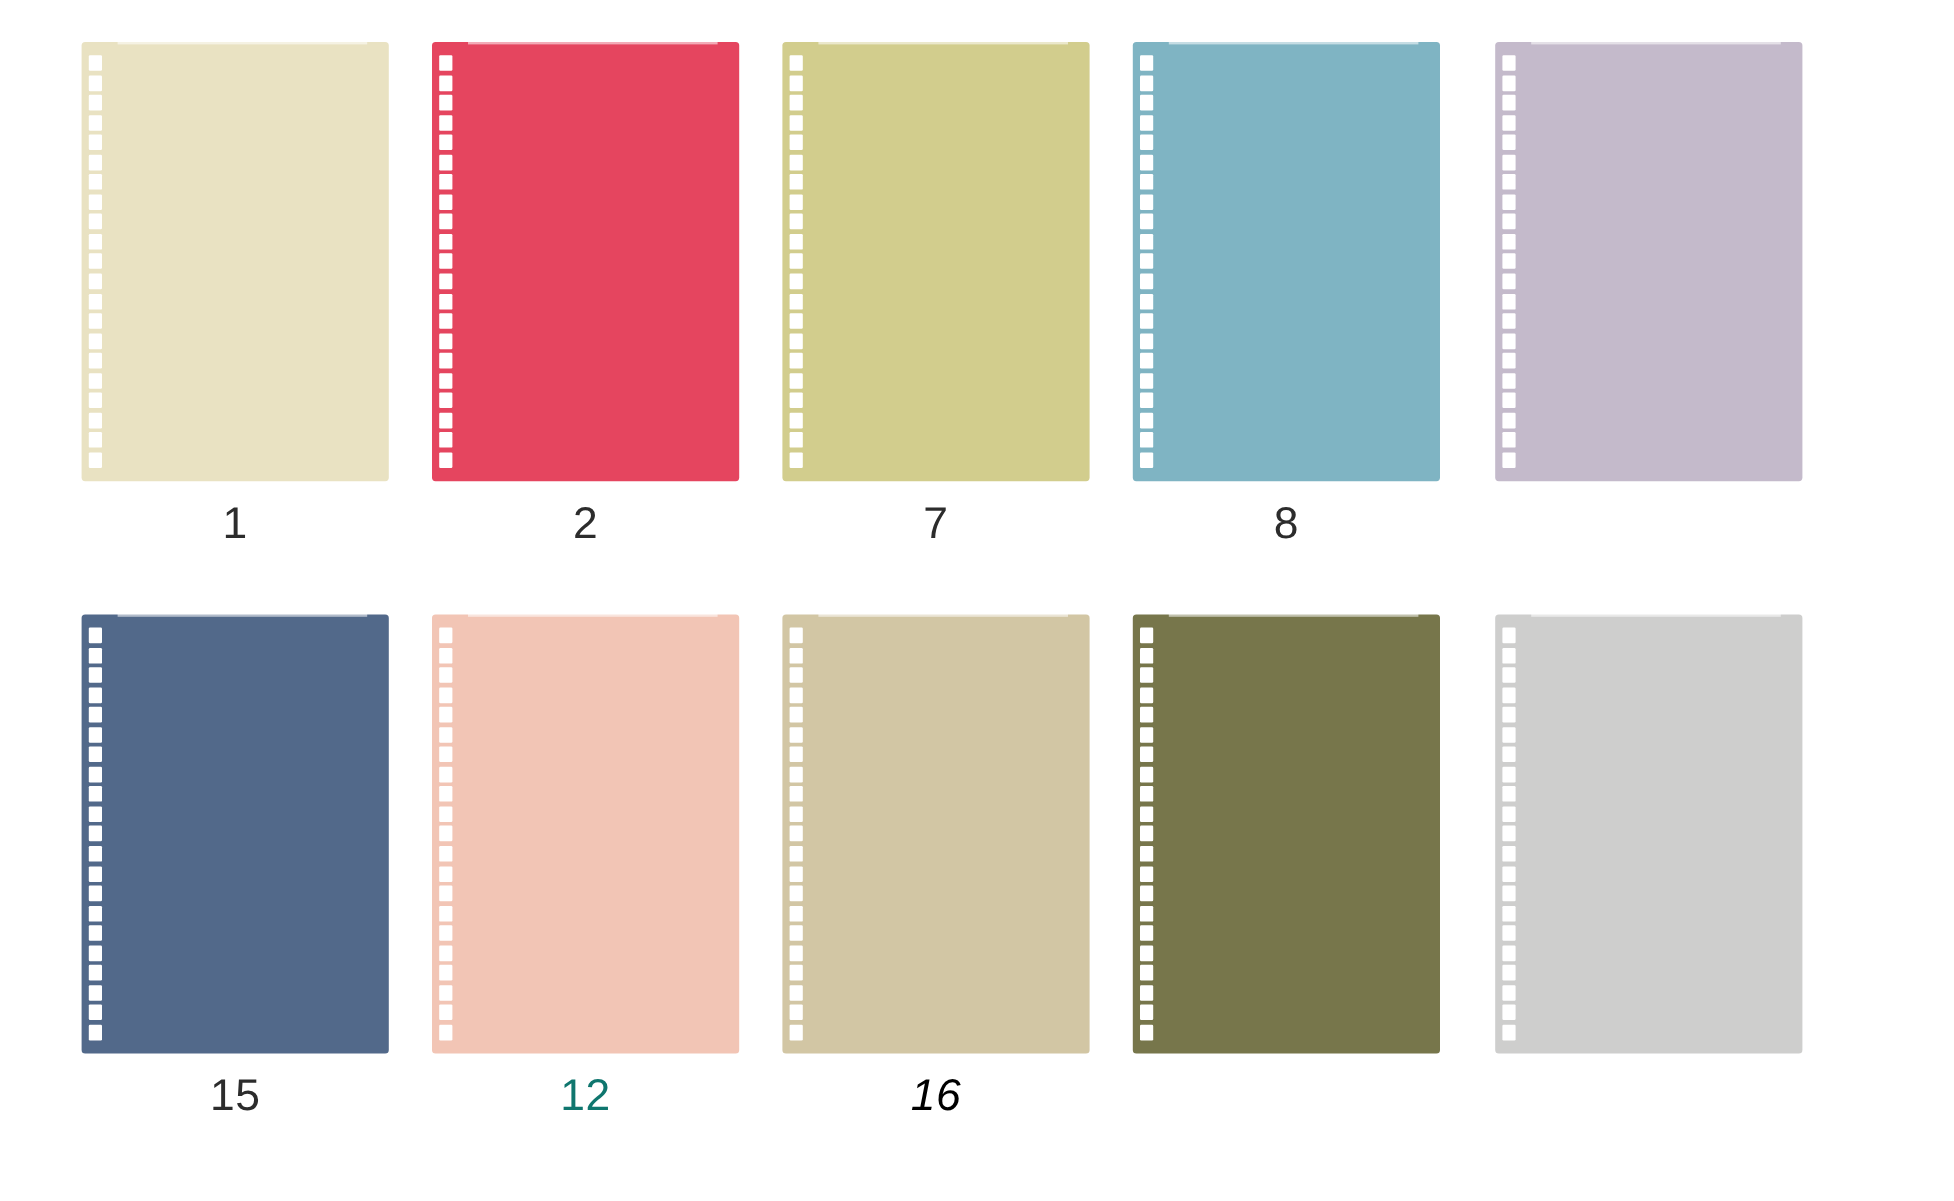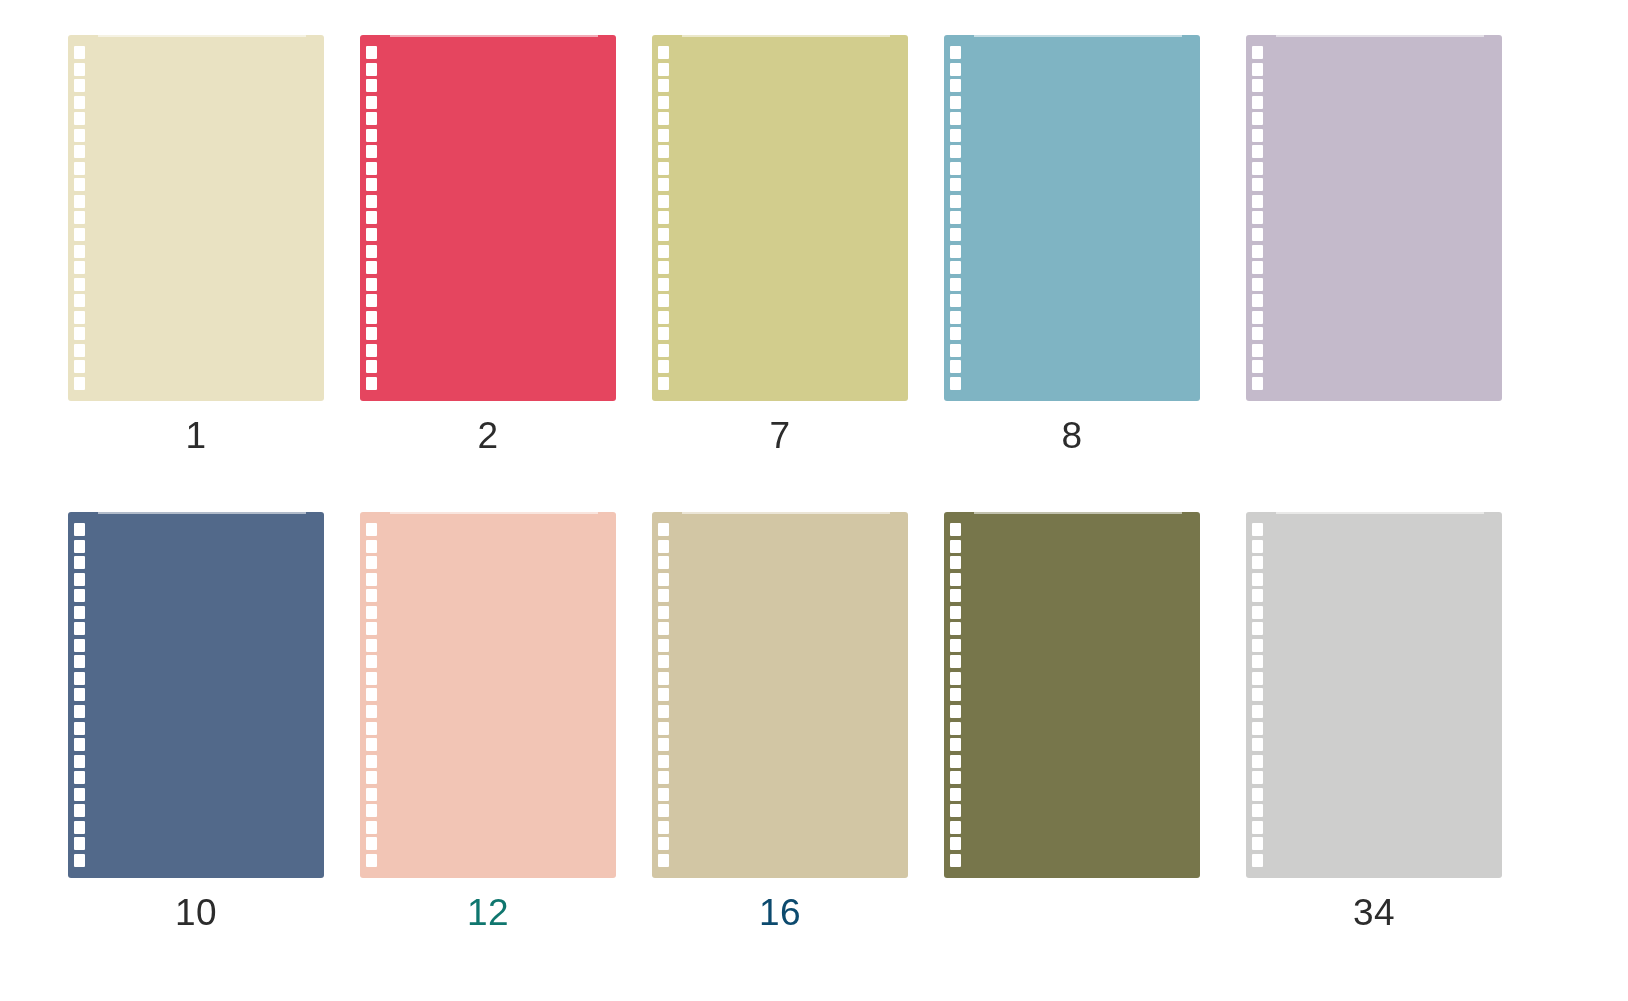--- a/index.html
+++ b/index.html
@@ -292,21 +292,21 @@
             <div class="hole" style="background: rgb(255, 255, 255);"></div>
             <div class="hole" style="background: rgb(255, 255, 255);"></div>
             <div class="hole" style="background: rgb(255, 255, 255);"></div>
             <div class="hole" style="background: rgb(255, 255, 255);"></div>
             <div class="hole" style="background: rgb(255, 255, 255);"></div>
             <div class="hole" style="background: rgb(255, 255, 255);"></div>
             <div class="hole" style="background: rgb(255, 255, 255);"></div>
             <div class="hole" style="background: rgb(255, 255, 255);"></div>
           </div>
         </div>
-        <div class="swatch-label" style="color: rgb(44, 44, 44);">10</div>
+        <div class="swatch-label" style="color: rgb(44, 44, 44);">15</div>
       </div>
       <div class="swatch-cell" style="left: 360px;">
         <div class="paper-card" title="12" style="background: rgb(242, 197, 181);">
           <div class="paper-sheet-shadowtop"></div>
           <div class="hole-strip">
             <div class="hole" style="background: rgb(255, 255, 255);"></div>
             <div class="hole" style="background: rgb(255, 255, 255);"></div>
             <div class="hole" style="background: rgb(255, 255, 255);"></div>
             <div class="hole" style="background: rgb(255, 255, 255);"></div>
             <div class="hole" style="background: rgb(255, 255, 255);"></div>
@@ -350,21 +350,21 @@
             <div class="hole" style="background: rgb(255, 255, 255);"></div>
             <div class="hole" style="background: rgb(255, 255, 255);"></div>
             <div class="hole" style="background: rgb(255, 255, 255);"></div>
             <div class="hole" style="background: rgb(255, 255, 255);"></div>
             <div class="hole" style="background: rgb(255, 255, 255);"></div>
             <div class="hole" style="background: rgb(255, 255, 255);"></div>
             <div class="hole" style="background: rgb(255, 255, 255);"></div>
             <div class="hole" style="background: rgb(255, 255, 255);"></div>
           </div>
         </div>
-        <div class="swatch-label" style="color: #0c4a6e;">16</div>
+        <div class="swatch-label" style="color: #000000; font-style: italic;">16</div>
       </div>
       <div class="swatch-cell" style="left: 944px;">
         <div class="paper-card" title="22" style="background: rgb(119, 118, 75);">
           <div class="paper-sheet-shadowtop"></div>
           <div class="hole-strip">
             <div class="hole" style="background: rgb(255, 255, 255);"></div>
             <div class="hole" style="background: rgb(255, 255, 255);"></div>
             <div class="hole" style="background: rgb(255, 255, 255);"></div>
             <div class="hole" style="background: rgb(255, 255, 255);"></div>
             <div class="hole" style="background: rgb(255, 255, 255);"></div>
@@ -407,17 +407,16 @@
             <div class="hole" style="background: rgb(255, 255, 255);"></div>
             <div class="hole" style="background: rgb(255, 255, 255);"></div>
             <div class="hole" style="background: rgb(255, 255, 255);"></div>
             <div class="hole" style="background: rgb(255, 255, 255);"></div>
             <div class="hole" style="background: rgb(255, 255, 255);"></div>
             <div class="hole" style="background: rgb(255, 255, 255);"></div>
             <div class="hole" style="background: rgb(255, 255, 255);"></div>
             <div class="hole" style="background: rgb(255, 255, 255);"></div>
           </div>
         </div>
-        <div class="swatch-label" style="color: rgb(44, 44, 44);">34</div>
       </div>
     </div>
 
 </div>
 
 </body></html>

